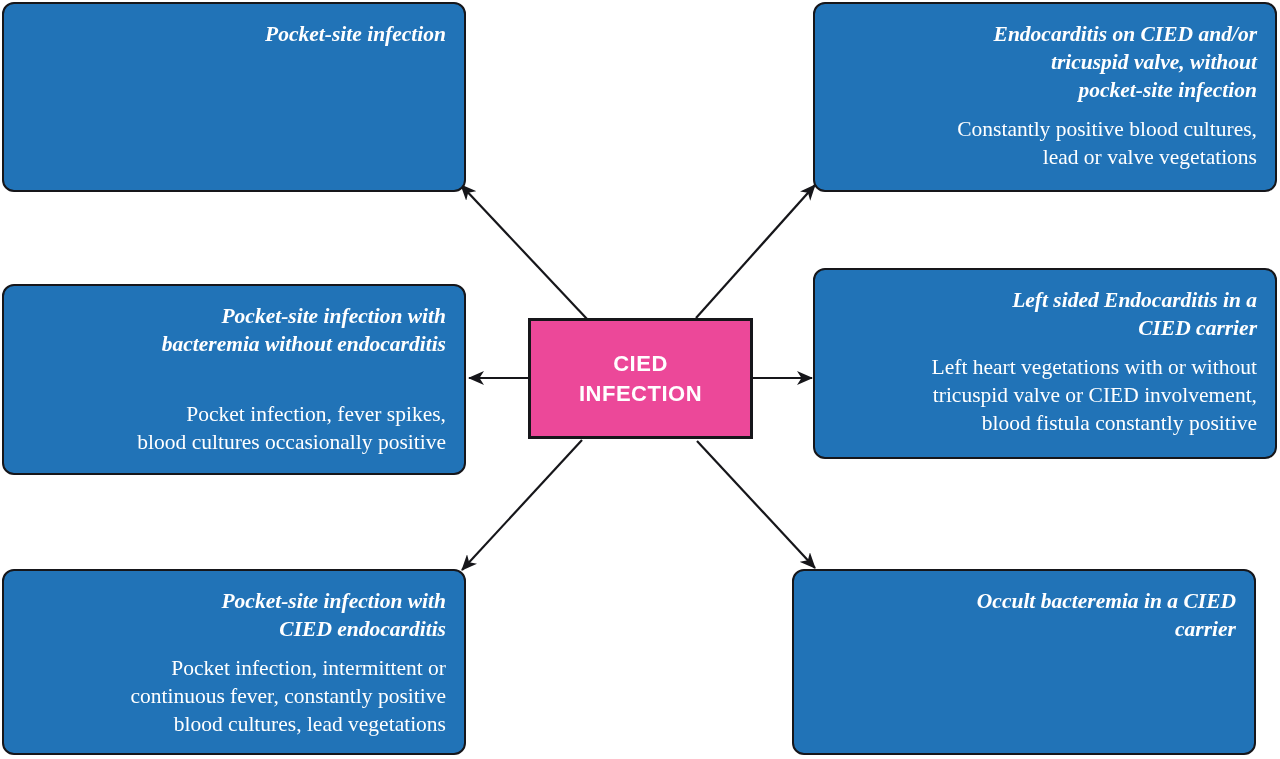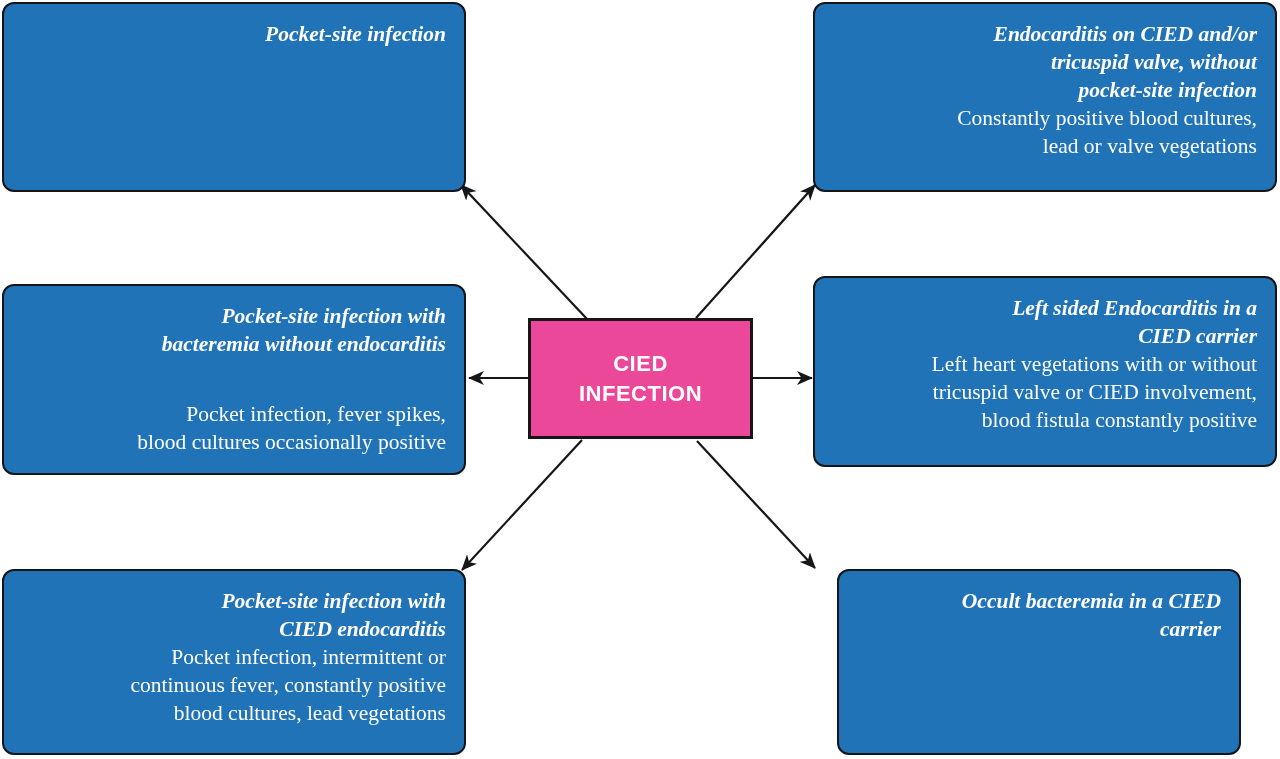--- a/index.html
+++ b/index.html
@@ -39,28 +39,28 @@
     font-weight: bold;
     font-style: italic;
     white-space: pre-line;
   }
   .node .body {
     font-size: 21.5px;
     line-height: 28px;
     white-space: pre-line;
   }
   .gap-lg .body { margin-top: 42px; }
-  .gap-sm .body { margin-top: 0; }
+  .gap-sm .body { margin-top: 11px; }
 
   .pos-tl { left: 2px;   top: 2px;   width: 464px; height: 190px; }
   .pos-tr { left: 813px; top: 2px;   width: 464px; height: 190px; padding-left: 24px; }
   .pos-ml { left: 2px;   top: 284px; width: 464px; height: 191px; }
-  .pos-mr { left: 813px; top: 276px; width: 464px; height: 191px; }
+  .pos-mr { left: 813px; top: 268px; width: 464px; height: 191px; }
   .pos-bl { left: 2px;   top: 569px; width: 464px; height: 186px; }
-  .pos-br { left: 837px; top: 569px; width: 404px; height: 186px; }
+  .pos-br { left: 792px; top: 569px; width: 464px; height: 186px; }
 
   .center-node {
     position: absolute;
     box-sizing: border-box;
     left: 528px;
     top: 318px;
     width: 225px;
     height: 121px;
     background: #ec4899;
     border: 3px solid #16161a;

